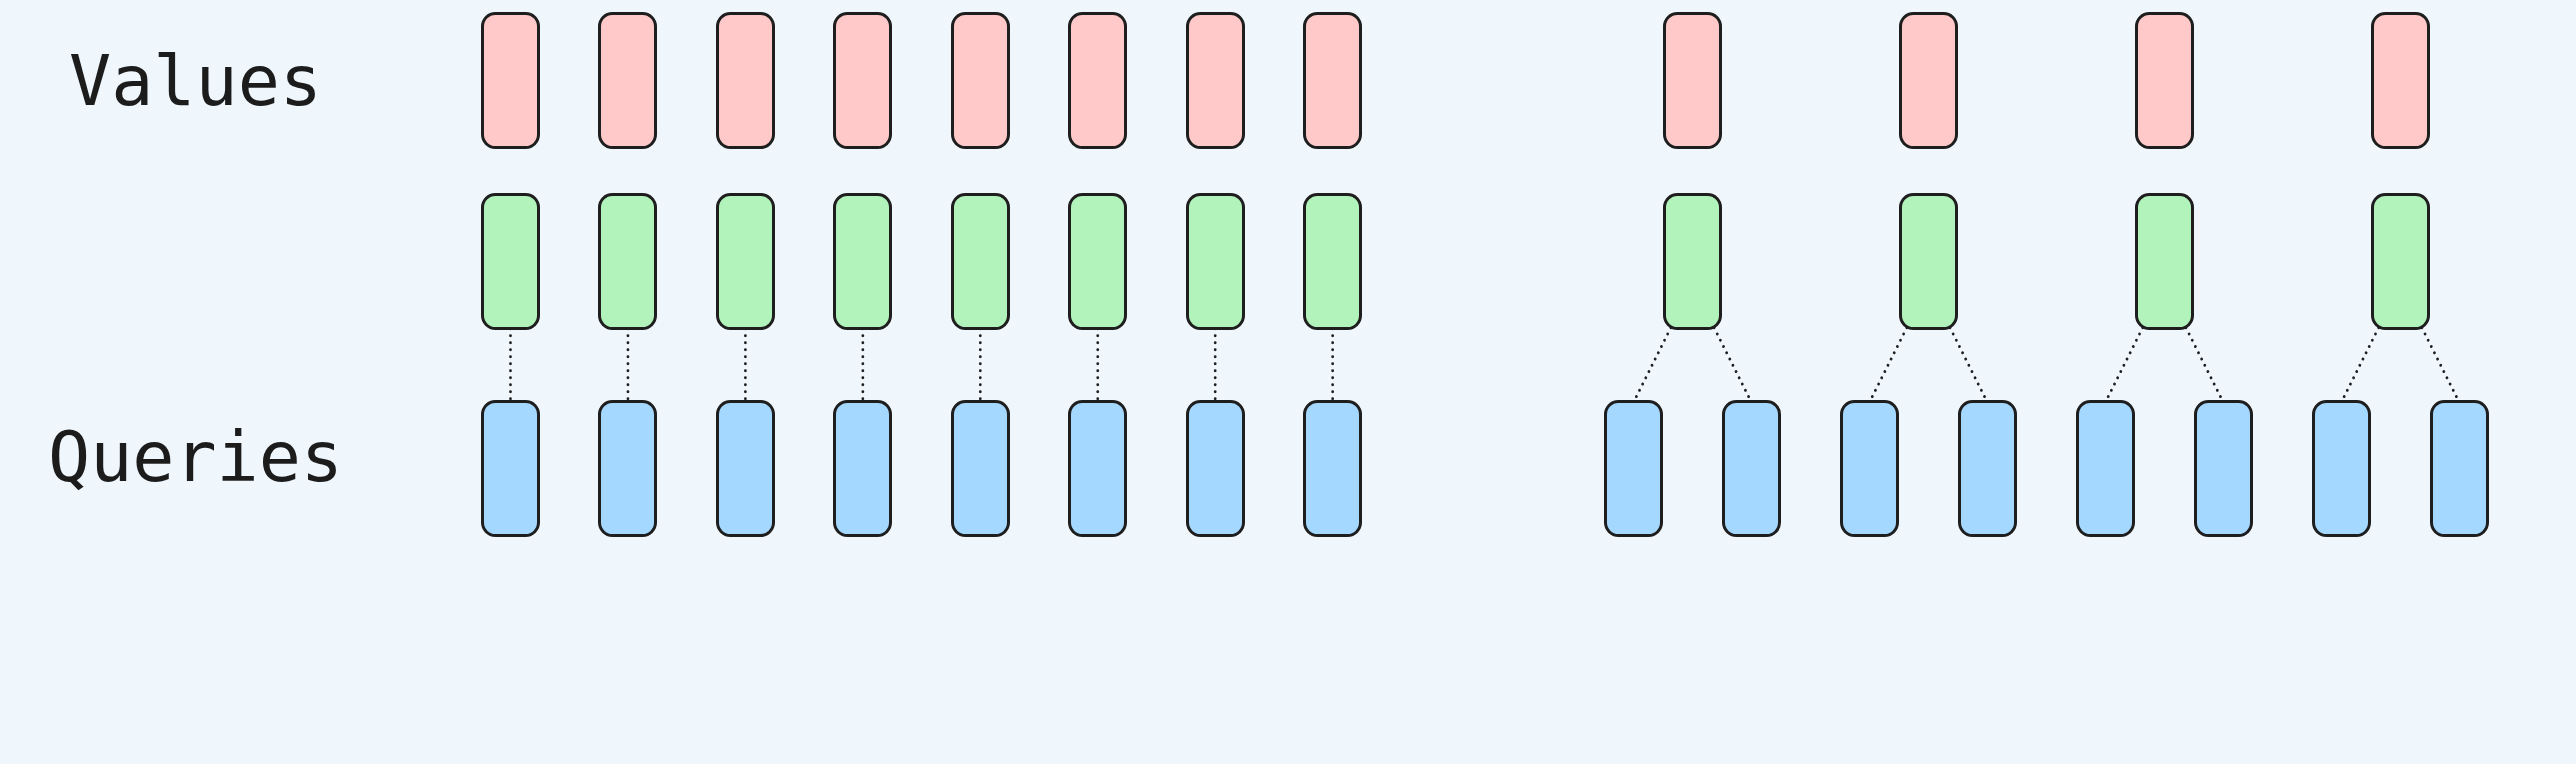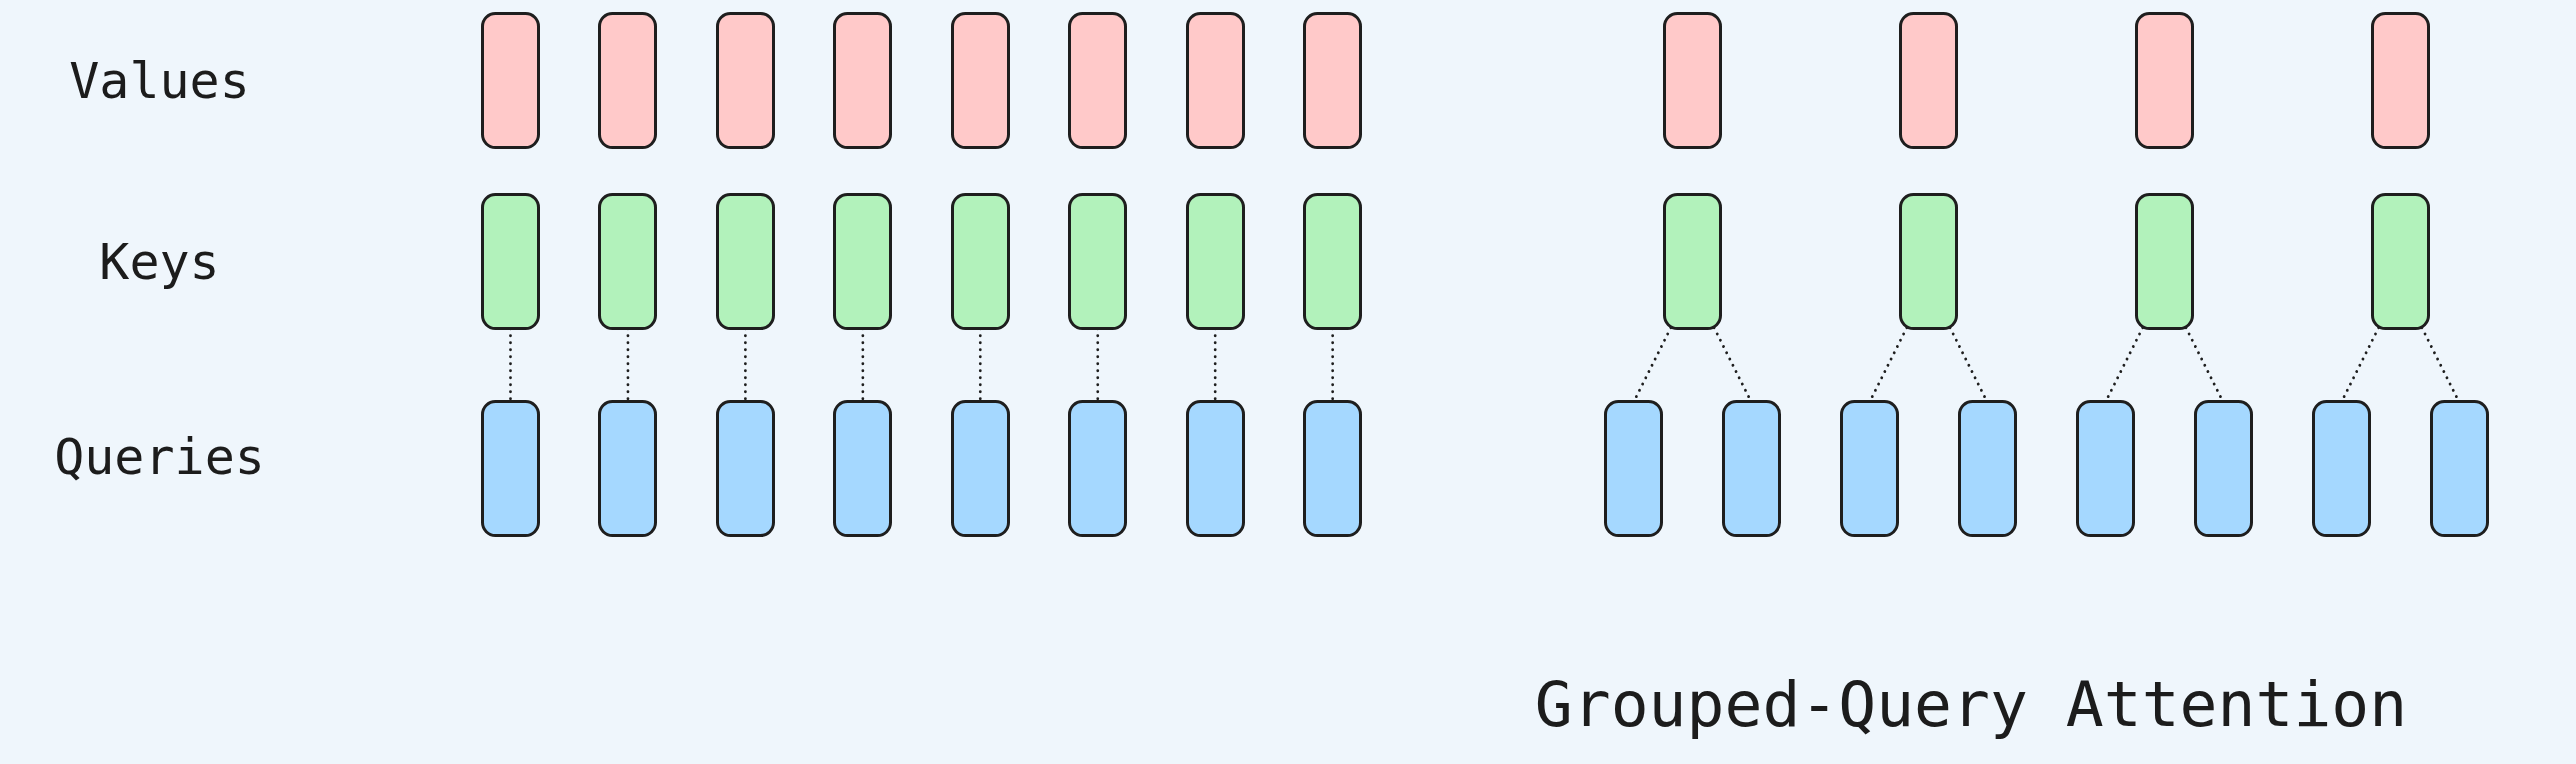--- a/index.html
+++ b/index.html
@@ -40,23 +40,24 @@
     border-radius: 14.4px;
   }
   .row-label {
     position: absolute;
     left: 0;
     width: 319px;
     height: 137px;
     display: flex;
     align-items: center;
     justify-content: center;
-    font-size: 50px;
+    font-size: 70px;
     color: var(--text, #1c1c1c);
     white-space: nowrap;
+    padding-left: 36px;
   }
   .caption {
     position: absolute;
     top: 671px;
     height: 67px;
     line-height: 67px;
     transform: translateX(-50%);
     font-size: 63px;
     color: var(--text, #1c1c1c);
     white-space: nowrap;
@@ -87,24 +88,22 @@
       <line x1="6128.75" y1="592" x2="5624.5" y2="781" class="connector"></line>
       <line x1="6130.75" y1="614" x2="5849" y2="781" class="connector"></line>
       <line x1="6164.75" y1="637" x2="6073.5" y2="781" class="connector"></line>
       <line x1="6206.75" y1="637" x2="6298" y2="781" class="connector"></line>
       <line x1="6240.75" y1="614" x2="6522.5" y2="781" class="connector"></line>
       <line x1="6242.75" y1="592" x2="6747" y2="781" class="connector"></line>
       <line x1="6242.75" y1="577" x2="6971.5" y2="781" class="connector"></line>
     </svg>
 
   <div class="row-label" style="top:12px">Values</div>
-  <div class="row-label" style="top:193px">Keys</div>
   <div class="row-label" style="top:388px">Queries</div>
 
-  <div class="caption" style="left:1971px">Grouped-Query Attention</div>
 
 <div class="box" style="left: 481px; top: 12px; background: rgb(255, 201, 201);"></div>
     <div class="box" style="left: 481px; top: 193px; background: rgb(178, 242, 187);"></div>
     <div class="box" style="left: 598px; top: 12px; background: rgb(255, 201, 201);"></div>
     <div class="box" style="left: 598px; top: 193px; background: rgb(178, 242, 187);"></div>
     <div class="box" style="left: 716px; top: 12px; background: rgb(255, 201, 201);"></div>
     <div class="box" style="left: 716px; top: 193px; background: rgb(178, 242, 187);"></div>
     <div class="box" style="left: 833px; top: 12px; background: rgb(255, 201, 201);"></div>
     <div class="box" style="left: 833px; top: 193px; background: rgb(178, 242, 187);"></div>
     <div class="box" style="left: 951px; top: 12px; background: rgb(255, 201, 201);"></div>

